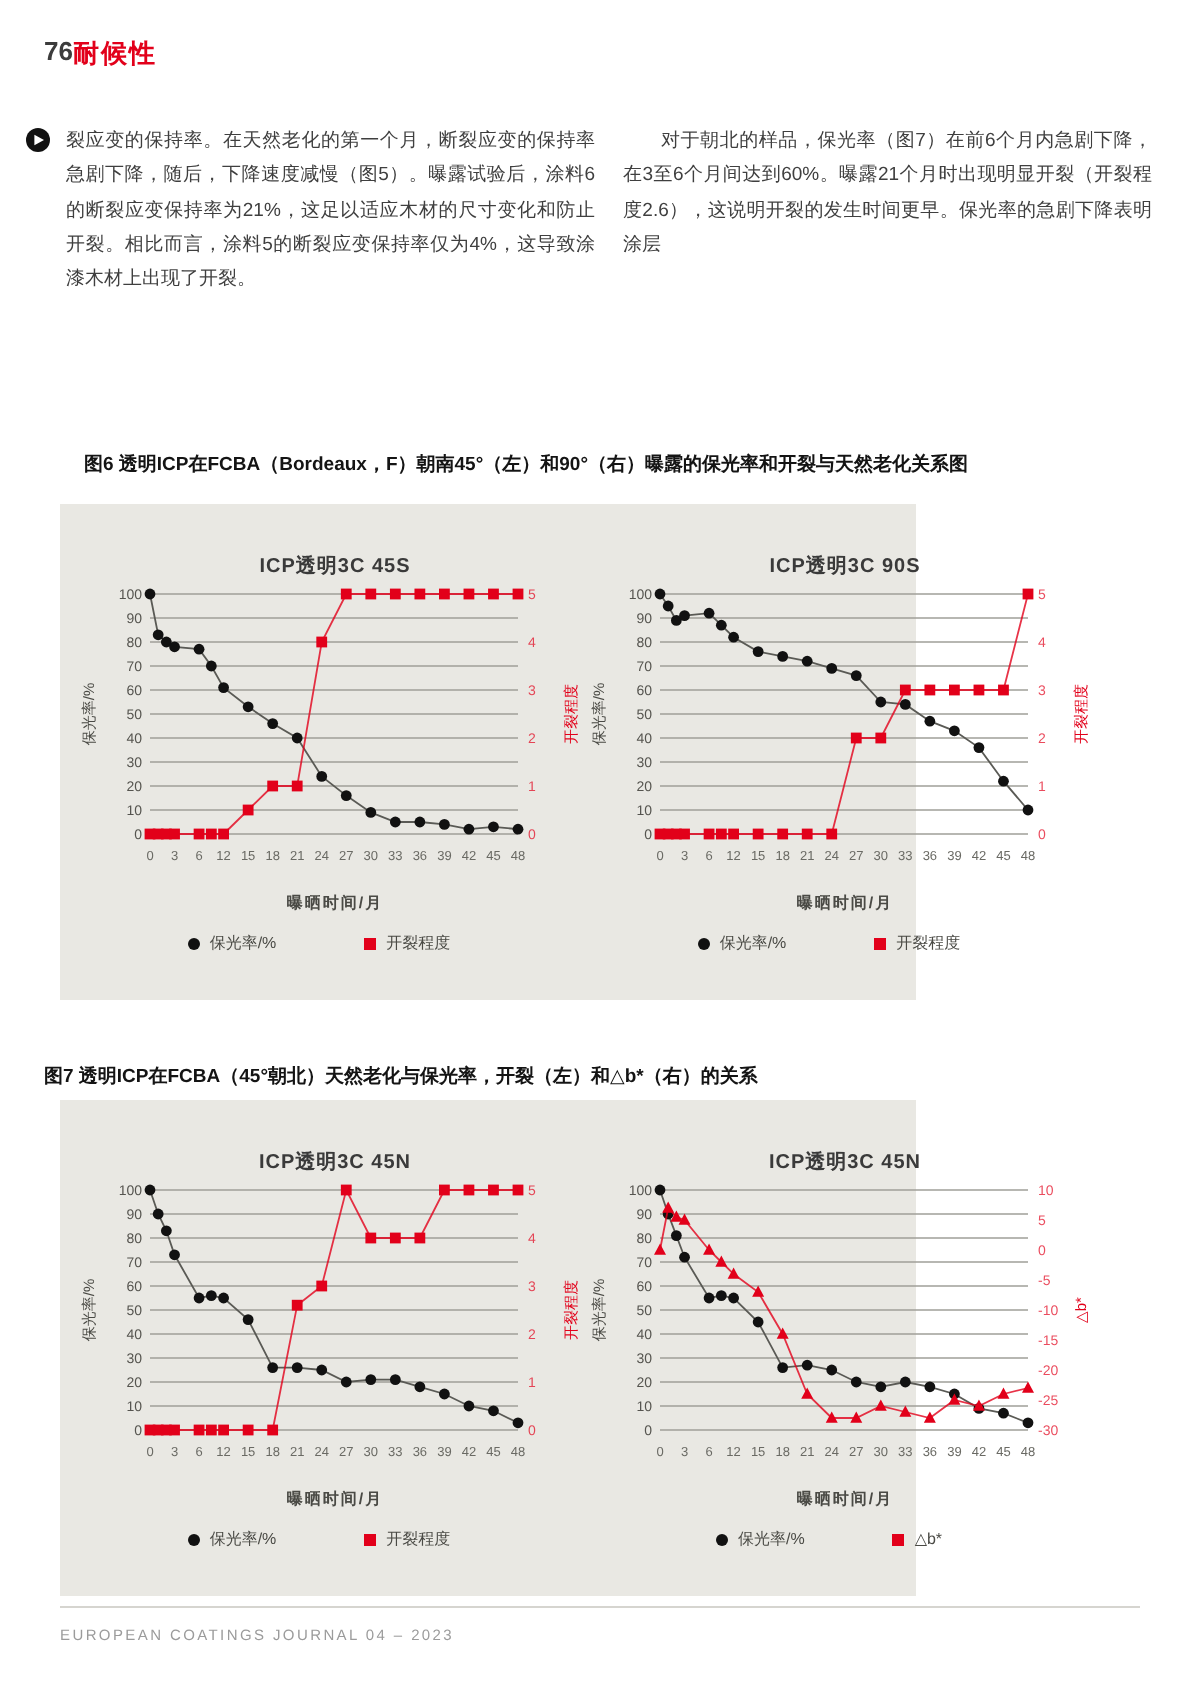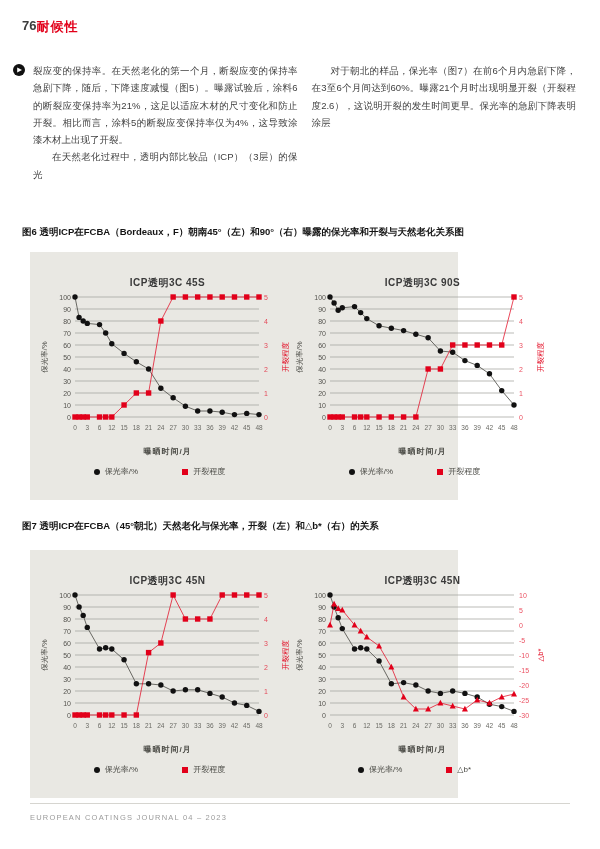--- a/index.html
+++ b/index.html
@@ -11,22 +11,22 @@
   .header { position:absolute; top:18px; left:22px; display:flex; align-items:flex-start; }
   .page-num { font-size:13px; font-weight:bold; color:#3c3c3c; }
   .section-title { font-size:13px; font-weight:bold; color:#e2001a; letter-spacing:1px; }
   .cont-icon { position:absolute; left:13px; top:64px; width:12px; height:12px; }
   .columns { position:absolute; top:62px; left:33px; right:24px; display:flex; gap:14px; }
   .col { flex:1; font-size:9.5px; line-height:17.3px; text-align:justify; color:#3f3f3f; }
   .col p { text-align:justify; }
   .indent { text-indent:2em; }
   .red-heading { font-size:11px; font-weight:bold; color:#e2001a; margin:13px 0 7px 0; letter-spacing:0.5px; }
   .fig-caption { position:absolute; left:22px; right:24px; font-size:9.5px; font-weight:bold; color:#141414; }
-  .cap6 { top:226px; }
-  .cap7 { top:520px; }
+  .cap6 { top:226px;margin-left:20px; }
+  .cap7 { top:532px; }
   .band { position:absolute; left:30px; width:428px; height:248px; background:#e9e8e3; display:flex; padding:24px 5px 0 8px; }
   .band1 { top:252px; }
   .band2 { top:550px; }
   .chart { width:262px; display:flex; flex-direction:column; align-items:center; }
   .chart-title { font-size:10px; font-weight:600; color:#3a3a3a; letter-spacing:0.5px; margin-bottom:2px; transform:translateX(2px); }
   .chart-svg { display:block; }
   .x-label { font-size:8px; color:#4a4a45; font-weight:600; margin-top:0px; transform:translateX(2px); letter-spacing:1px; }
   .legend { display:flex; gap:44px; margin-top:9px; transform:translateX(-6px); }
   .legend-item { display:flex; align-items:center; gap:5px; font-size:8px; color:#4a4a45; }
   .mk { display:inline-block; width:6px; height:6px; }
@@ -46,21 +46,20 @@
   </div>
 
   <svg class="cont-icon" viewBox="0 0 12 12">
     <circle cx="6" cy="6" r="6" fill="#111"></circle>
     <polygon points="4.2,3.4 9,6 4.2,8.6" fill="#fff"></polygon>
   </svg>
 
   <div class="columns">
     <div class="col">
       <p>裂应变的保持率。在天然老化的第一个月，断裂应变的保持率急剧下降，随后，下降速度减慢（图5）。曝露试验后，涂料6的断裂应变保持率为21%，这足以适应木材的尺寸变化和防止开裂。相比而言，涂料5的断裂应变保持率仅为4%，这导致涂漆木材上出现了开裂。</p>
-      <p class="indent">在天然老化过程中，透明内部比较品（ICP）（3层）的保光</p>
     </div>
     <div class="col">
       <p class="indent">对于朝北的样品，保光率（图7）在前6个月内急剧下降，在3至6个月间达到60%。曝露21个月时出现明显开裂（开裂程度2.6），这说明开裂的发生时间更早。保光率的急剧下降表明涂层</p>
     </div>
   </div>
 
   <div class="fig-caption cap6">图6 透明ICP在FCBA（Bordeaux，F）朝南45°（左）和90°（右）曝露的保光率和开裂与天然老化关系图</div>
 
   <div class="band band1">
     <div class="chart">

